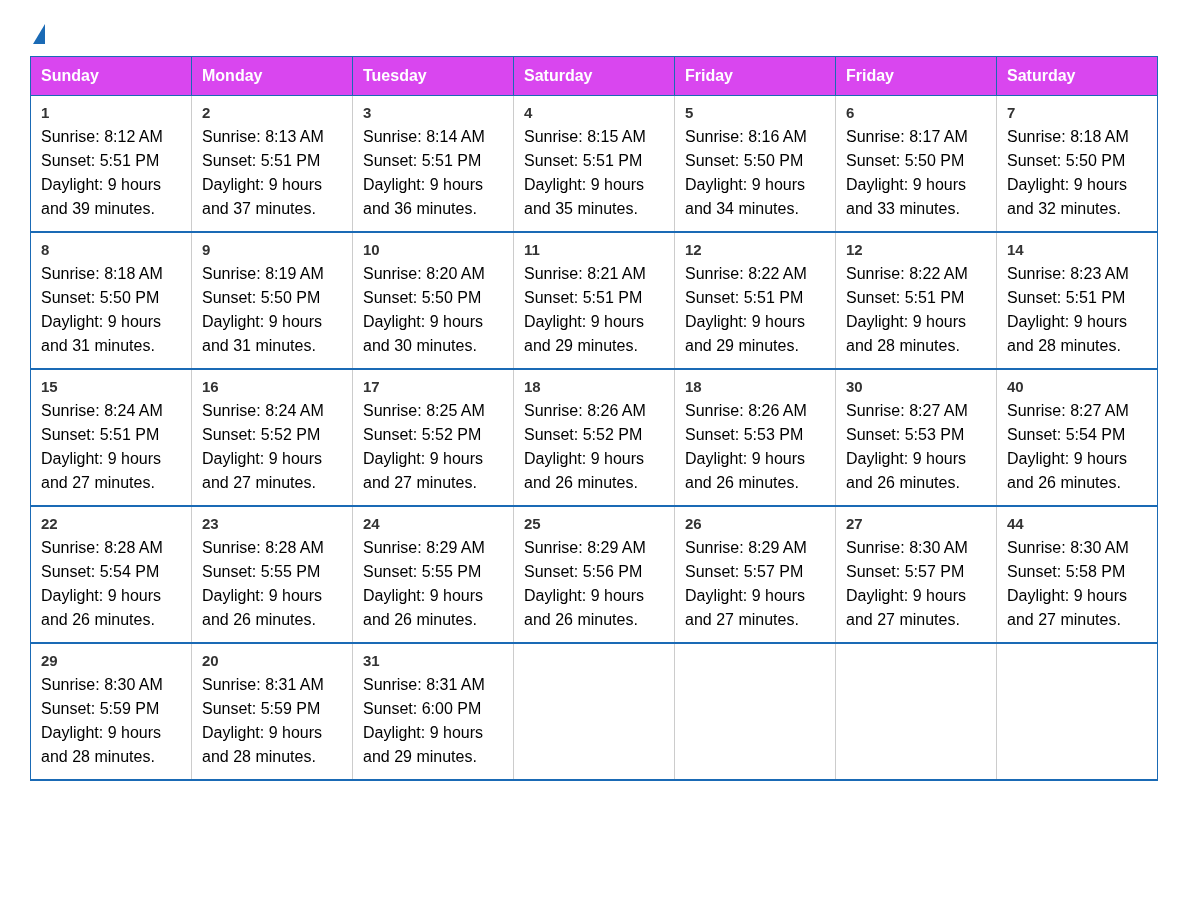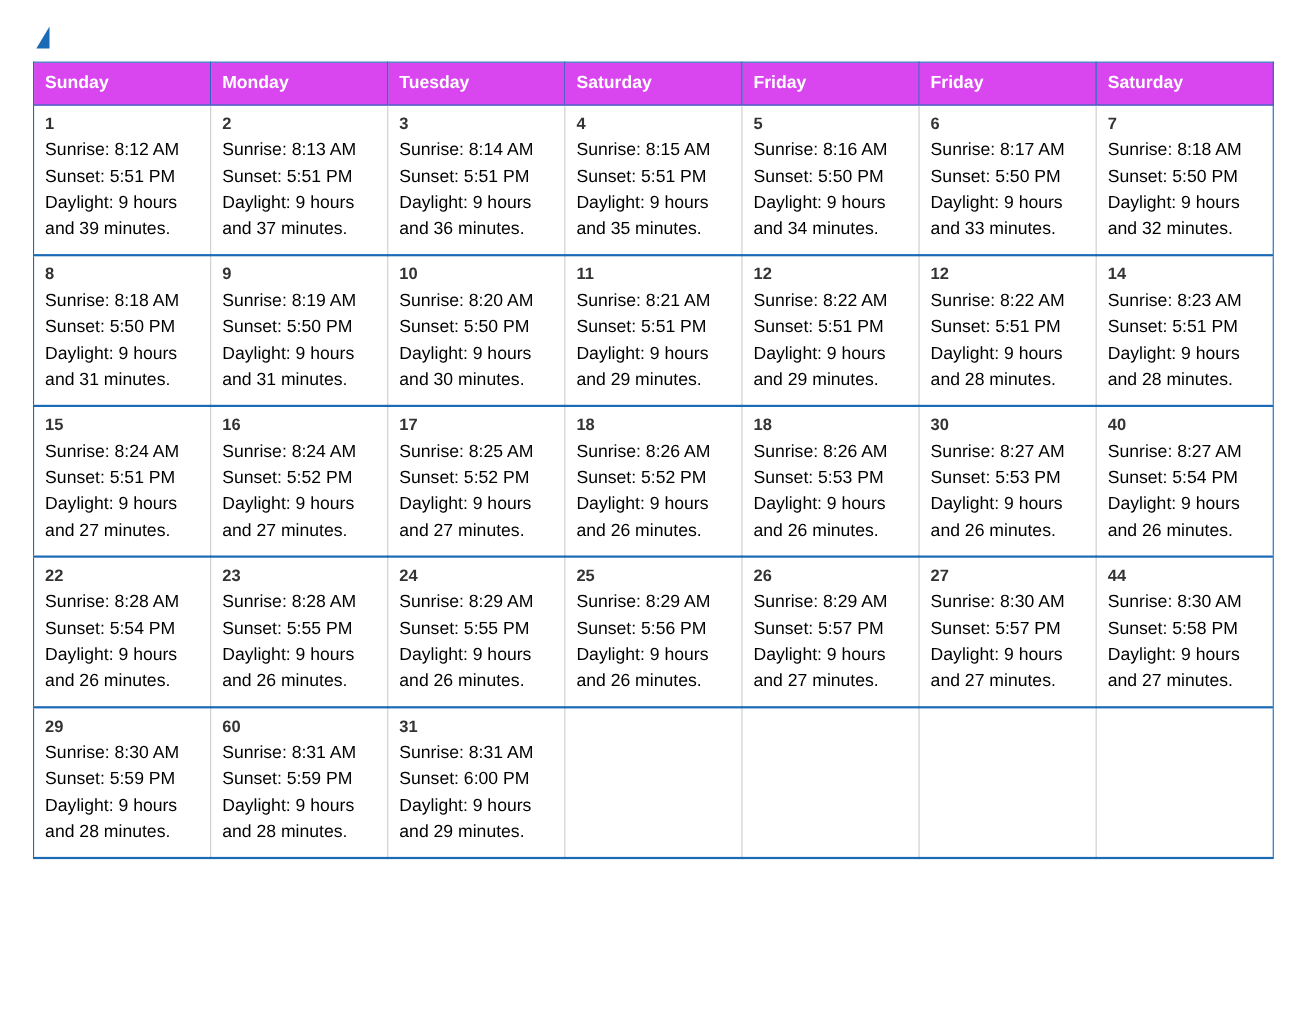--- a/index.html
+++ b/index.html
@@ -247,21 +247,21 @@
           <span class="day-number">44</span>
           <div class="day-info">Sunrise: 8:30 AM<br>Sunset: 5:58 PM<br>Daylight: 9 hours<br>and 27 minutes.</div>
         </td>
       </tr>
       <tr>
         <td>
           <span class="day-number">29</span>
           <div class="day-info">Sunrise: 8:30 AM<br>Sunset: 5:59 PM<br>Daylight: 9 hours<br>and 28 minutes.</div>
         </td>
         <td>
-          <span class="day-number">60</span>
+          <span class="day-number">20</span>
           <div class="day-info">Sunrise: 8:31 AM<br>Sunset: 5:59 PM<br>Daylight: 9 hours<br>and 28 minutes.</div>
         </td>
         <td>
           <span class="day-number">31</span>
           <div class="day-info">Sunrise: 8:31 AM<br>Sunset: 6:00 PM<br>Daylight: 9 hours<br>and 29 minutes.</div>
         </td>
         <td class="empty-cell"></td>
         <td class="empty-cell"></td>
         <td class="empty-cell"></td>
         <td class="empty-cell"></td>

